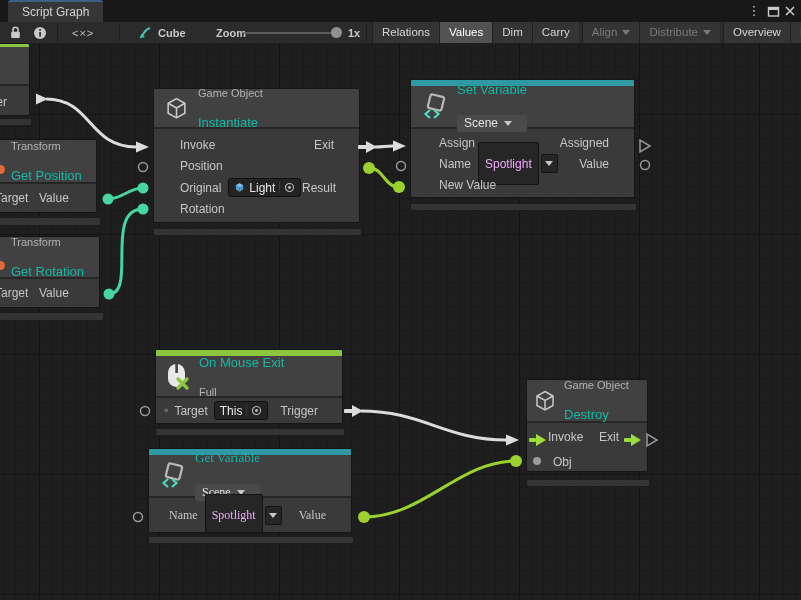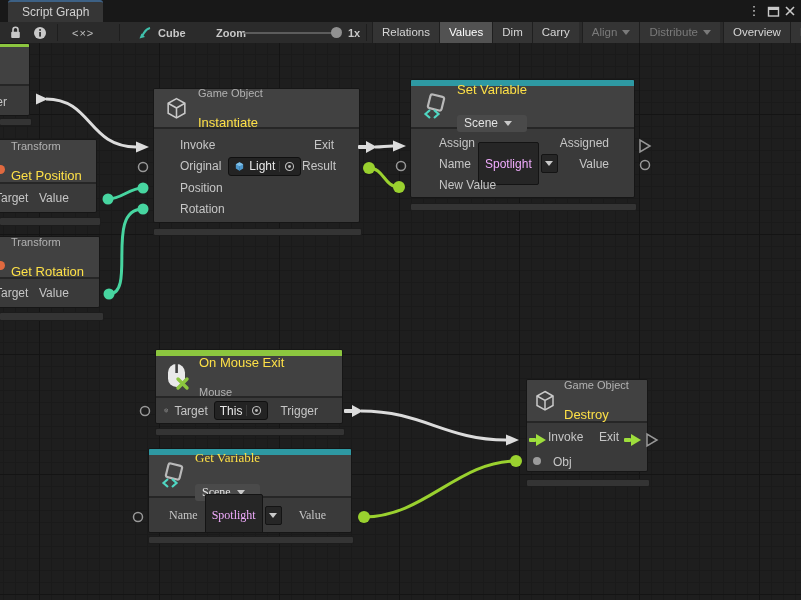--- a/index.html
+++ b/index.html
@@ -42,21 +42,21 @@
     background-position:39px 0,0 71px,3px 0,0 11px;}
   .wires{position:absolute;left:0;top:0;width:801px;height:557px;pointer-events:none;z-index:5;}
   
   .node{position:absolute;background:#3a3a3a;border:1px solid #161616;border-radius:2px;
         overflow:hidden;z-index:2;box-sizing:border-box;}
   .strip{width:100%;}
   .hdr{background:#414141;border-bottom:2px solid #262626;display:flex;align-items:center;
        gap:9px;padding:0 10px;box-sizing:border-box;}
   .hdr-txt{display:flex;flex-direction:column;justify-content:center;gap:16px;}
   .cat{font-size:11px;color:#b2b2b2;}
-  .ttl{font-size:13px;color:#fde047;}
+  .ttl{font-size:13px;color:#14b8a6;}
   .row{display:flex;align-items:center;font-size:12px;color:#c6c6c6;position:relative;
        box-sizing:border-box;}
   .spacer{flex:1;}
   .foot{position:absolute;background:#343434;border:1px solid #1c1c1c;border-radius:2px;z-index:1;}
   .scene-btn{display:inline-flex;align-items:center;gap:6px;background:#4a4a4a;border-radius:3px;
        height:17px;padding:0 7px;font-size:12px;color:#e3e3e3;margin-top:2px;}
   .ofield{display:inline-flex;align-items:center;gap:4px;background:#232323;border:1px solid #101010;
        border-radius:3px;height:17px;padding:0 5px;font-size:12px;color:#e8e8e8;}
   .ofield .pick{border-left:1px solid #3a3a3a;padding-left:4px;display:flex;align-items:center;}
   .dfield{display:inline-flex;align-items:center;background:#262626;border:1px solid #141414;
@@ -201,43 +201,43 @@
       <div class="hdr-txt">
         <div class="cat">Game Object</div>
         <div class="ttl">Instantiate</div>
       </div>
     </div>
     <div style="padding-top:5px">
       <div class="row" style="height:21.5px;padding:0 25px 0 26px;justify-content:space-between">
         <span>Invoke</span>
         <span>Exit</span>
       </div>
+      <div class="row" style="height:21.5px;padding:0 25px 0 26px">
+        <span>Position</span>
+      </div>
       <div class="row" style="height:21.5px;padding:0 23px 0 26px">
         <span>Original</span>
         <span class="ofield" style="margin-left:7px">
           <svg width="11" height="11" viewBox="0 0 24 24">
             <path d="M12 2.5 L20 7 L20 16.5 L12 21 L4 16.5 L4 7 Z" fill="#4e98cc"></path>
             <path d="M4 7 L12 11.5 L20 7 L12 2.5 Z" fill="#7fc0e8"></path>
             <path d="M12 11.5 L12 21" stroke="#2b6a99" stroke-width="1"></path>
           </svg>
           <span>Light</span>
           <span class="pick">
             <svg width="11" height="11" viewBox="0 0 12 12">
                 <circle cx="6" cy="6" r="4.4" fill="none" stroke="#b8b8b8" stroke-width="1.2"></circle>
                 <circle cx="6" cy="6" r="1.6" fill="#b8b8b8"></circle>
               </svg>
           </span>
         </span>
         <span class="spacer"></span>
         <span>Result</span>
       </div>
       <div class="row" style="height:21.5px;padding:0 25px 0 26px">
-        <span>Position</span>
-      </div>
-      <div class="row" style="height:21.5px;padding:0 25px 0 26px">
         <span>Rotation</span>
       </div>
     </div>
   </div>
   <div class="foot" style="left:153px;top:185px;width:207px;height:6px"></div>
 
   <div class="node" style="left:410px;top:36px;width:225px;height:119px;">
     <div class="strip" style="height:6px;background:#2e99a3"></div>
     <div class="hdr" style="height:43px">
       <svg width="27" height="27" viewBox="0 0 27 27">
@@ -279,21 +279,21 @@
   <div class="node" style="left:155px;top:306px;width:188px;height:75px;">
     <div class="strip" style="height:6px;background:#8CC63F"></div>
     <div class="hdr" style="height:42px">
       <svg width="24" height="27" viewBox="0 0 24 27" style="overflow:visible">
         <rect x="2" y="1" width="17" height="23" rx="8.5" fill="#e9e9e9"></rect>
         <rect x="9.3" y="1" width="2.6" height="9" fill="#414141"></rect>
         <path d="M12 16 L21 25 M21 16 L12 25" stroke="#8CC63F" stroke-width="3.4" stroke-linecap="round"></path>
       </svg>
       <div class="hdr-txt">
         <div class="ttl">On Mouse Exit</div>
-        <div class="cat">Mouse</div>
+        <div class="cat">Full</div>
       </div>
     </div>
     <div class="row" style="height:25px;padding:0 24px 0 8px;gap:6px">
       <svg width="13" height="13" viewBox="0 0 24 24">
         <path d="M12 2.5 L20 7 L20 16.5 L12 21 L4 16.5 L4 7 Z" fill="none" stroke="#bbbbbb" stroke-width="2"></path>
         <path d="M4 7 L12 11.5 L20 7 M12 11.5 L12 21" fill="none" stroke="#bbbbbb" stroke-width="2"></path>
       </svg>
       <span>Target</span>
       <span class="ofield">
         <span>This</span>

